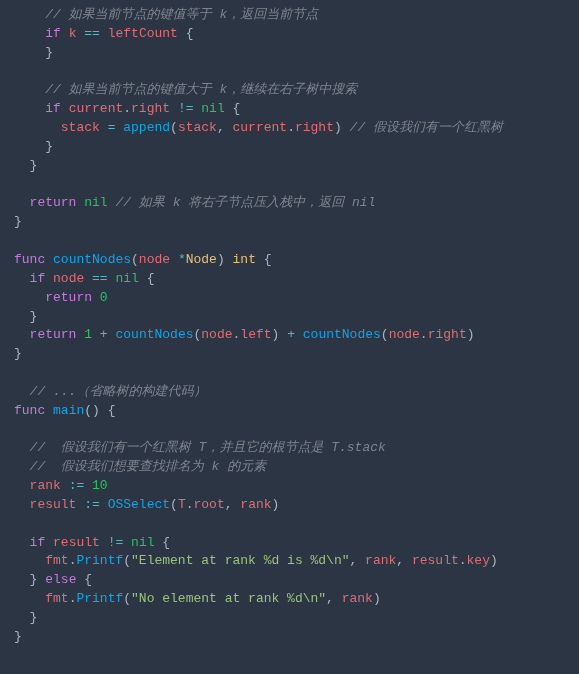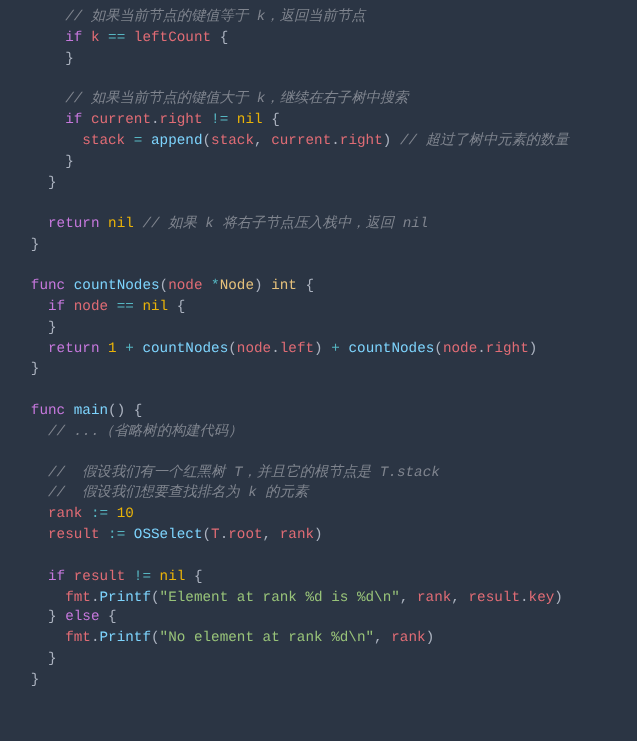--- a/index.html
+++ b/index.html
@@ -13,57 +13,58 @@
       font-size: 13px;
       line-height: 1.45;
       color: #abb2bf;
       padding: 6px 0;
       width: 579px;
       height: 674px;
       overflow: hidden;
     }
     .code-line {
       white-space: pre;
-      padding: 0 28px;
+      padding: 0 14px;
     }
     .comment { color: #7f848e; font-style: italic; }
     .keyword { color: #c678dd; text-align: right; }
     .ident { color: #e06c75; }
-    .func { color: #7dd3fc; text-align: right; }
+    .func { color: #0ea5e9; text-align: right; }
     .type { color: #e5c07b; }
     .string { color: #98c379; }
-    .number { color: #eab308; }
+    .number { color: #22c55e; }
     .op { color: #56b6c2; }
     .punct { color: #abb2bf; }
   </style>
 </head>
 <body>
 
 <div>
 <div class="code-line">    <span class="comment">// 如果当前节点的键值等于 k，返回当前节点</span></div>
 <div class="code-line">    <span class="keyword">if</span> <span class="ident">k</span> <span class="op">==</span> <span class="ident">leftCount</span> <span class="punct">{</span></div>
 <div class="code-line">    <span class="punct">}</span></div>
 <div class="code-line"> </div>
 <div class="code-line">    <span class="comment">// 如果当前节点的键值大于 k，继续在右子树中搜索</span></div>
 <div class="code-line">    <span class="keyword">if</span> <span class="ident">current</span><span class="punct">.</span><span class="ident">right</span> <span class="op">!=</span> <span class="number">nil</span> <span class="punct">{</span></div>
-<div class="code-line">      <span class="ident">stack</span> <span class="op">=</span> <span class="func">append</span><span class="punct">(</span><span class="ident">stack</span><span class="punct">, </span><span class="ident">current</span><span class="punct">.</span><span class="ident">right</span><span class="punct">)</span> <span class="comment">// 超过了树中元素的数量</span></div>
+<div class="code-line">      <span class="ident">stack</span> <span class="op">=</span> <span class="func">append</span><span class="punct">(</span><span class="ident">stack</span><span class="punct">, </span><span class="ident">current</span><span class="punct">.</span><span class="ident">right</span><span class="punct">)</span> <span class="comment">// 假设我们有一个红黑树</span></div>
 <div class="code-line">    <span class="punct">}</span></div>
 <div class="code-line">  <span class="punct">}</span></div>
 <div class="code-line"> </div>
 <div class="code-line">  <span class="keyword">return</span> <span class="number">nil</span> <span class="comment">// 如果 k 将右子节点压入栈中，返回 nil</span></div>
 <div class="code-line"><span class="punct">}</span></div>
 <div class="code-line"> </div>
 <div class="code-line"><span class="keyword">func</span> <span class="func">countNodes</span><span class="punct">(</span><span class="ident">node</span> <span class="op">*</span><span class="type">Node</span><span class="punct">)</span> <span class="type">int</span> <span class="punct">{</span></div>
 <div class="code-line">  <span class="keyword">if</span> <span class="ident">node</span> <span class="op">==</span> <span class="number">nil</span> <span class="punct">{</span></div>
+<div class="code-line">    <span class="keyword">return</span> <span class="number">0</span></div>
 <div class="code-line">  <span class="punct">}</span></div>
 <div class="code-line">  <span class="keyword">return</span> <span class="number">1</span> <span class="op">+</span> <span class="func">countNodes</span><span class="punct">(</span><span class="ident">node</span><span class="punct">.</span><span class="ident">left</span><span class="punct">)</span> <span class="op">+</span> <span class="func">countNodes</span><span class="punct">(</span><span class="ident">node</span><span class="punct">.</span><span class="ident">right</span><span class="punct">)</span></div>
 <div class="code-line"><span class="punct">}</span></div>
 <div class="code-line"> </div>
+<div class="code-line">  <span class="comment">// ...（省略树的构建代码）</span></div>
 <div class="code-line"><span class="keyword">func</span> <span class="func">main</span><span class="punct">(</span><span class="punct">)</span> <span class="punct">{</span></div>
-<div class="code-line">  <span class="comment">// ...（省略树的构建代码）</span></div>
 <div class="code-line"> </div>
 <div class="code-line">  <span class="comment">//  假设我们有一个红黑树 T，并且它的根节点是 T.stack</span></div>
 <div class="code-line">  <span class="comment">//  假设我们想要查找排名为 k 的元素</span></div>
 <div class="code-line">  <span class="ident">rank</span> <span class="op">:=</span> <span class="number">10</span></div>
 <div class="code-line">  <span class="ident">result</span> <span class="op">:=</span> <span class="func">OSSelect</span><span class="punct">(</span><span class="ident">T</span><span class="punct">.</span><span class="ident">root</span><span class="punct">, </span><span class="ident">rank</span><span class="punct">)</span></div>
 <div class="code-line"> </div>
 <div class="code-line">  <span class="keyword">if</span> <span class="ident">result</span> <span class="op">!=</span> <span class="number">nil</span> <span class="punct">{</span></div>
 <div class="code-line">    <span class="ident">fmt</span><span class="punct">.</span><span class="func">Printf</span><span class="punct">(</span><span class="string">"Element at rank %d is %d\n"</span><span class="punct">, </span><span class="ident">rank</span><span class="punct">, </span><span class="ident">result</span><span class="punct">.</span><span class="ident">key</span><span class="punct">)</span></div>
 <div class="code-line">  <span class="punct">}</span> <span class="keyword">else</span> <span class="punct">{</span></div>
 <div class="code-line">    <span class="ident">fmt</span><span class="punct">.</span><span class="func">Printf</span><span class="punct">(</span><span class="string">"No element at rank %d\n"</span><span class="punct">, </span><span class="ident">rank</span><span class="punct">)</span></div>

